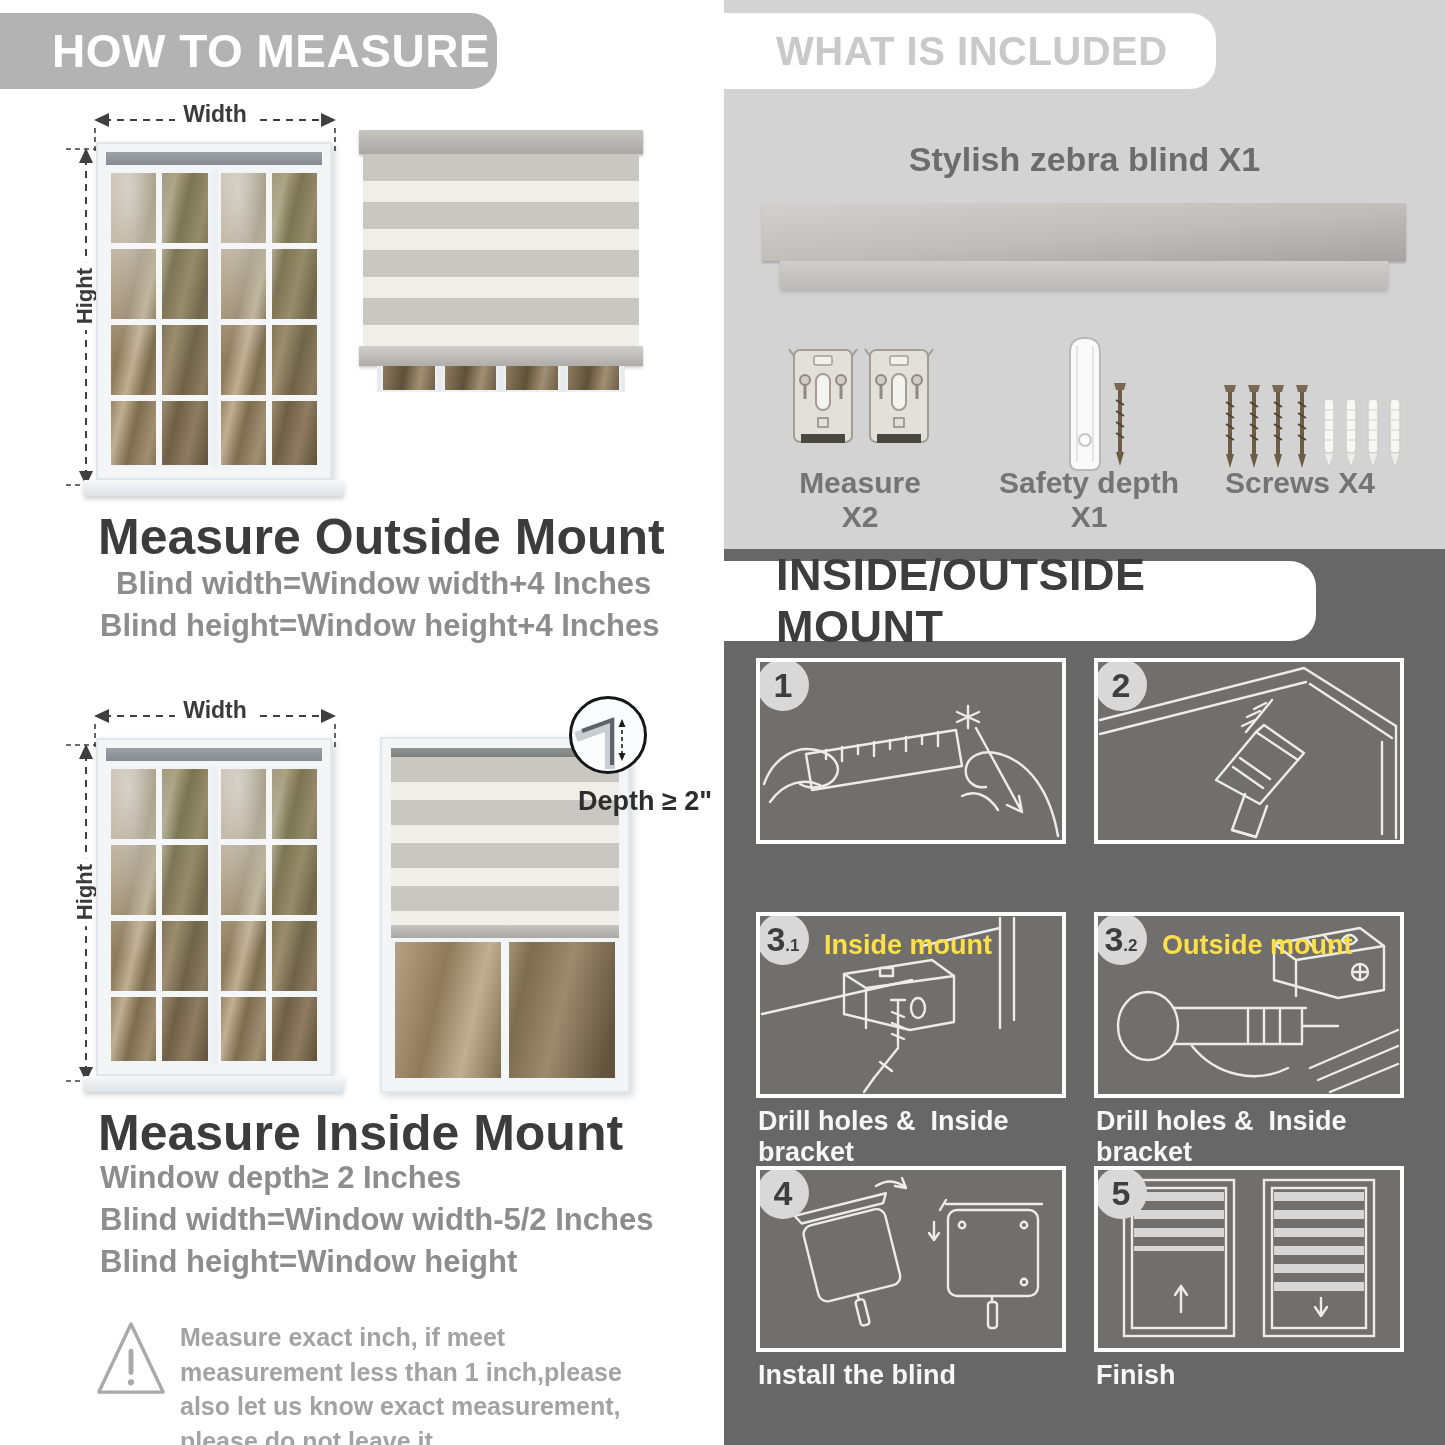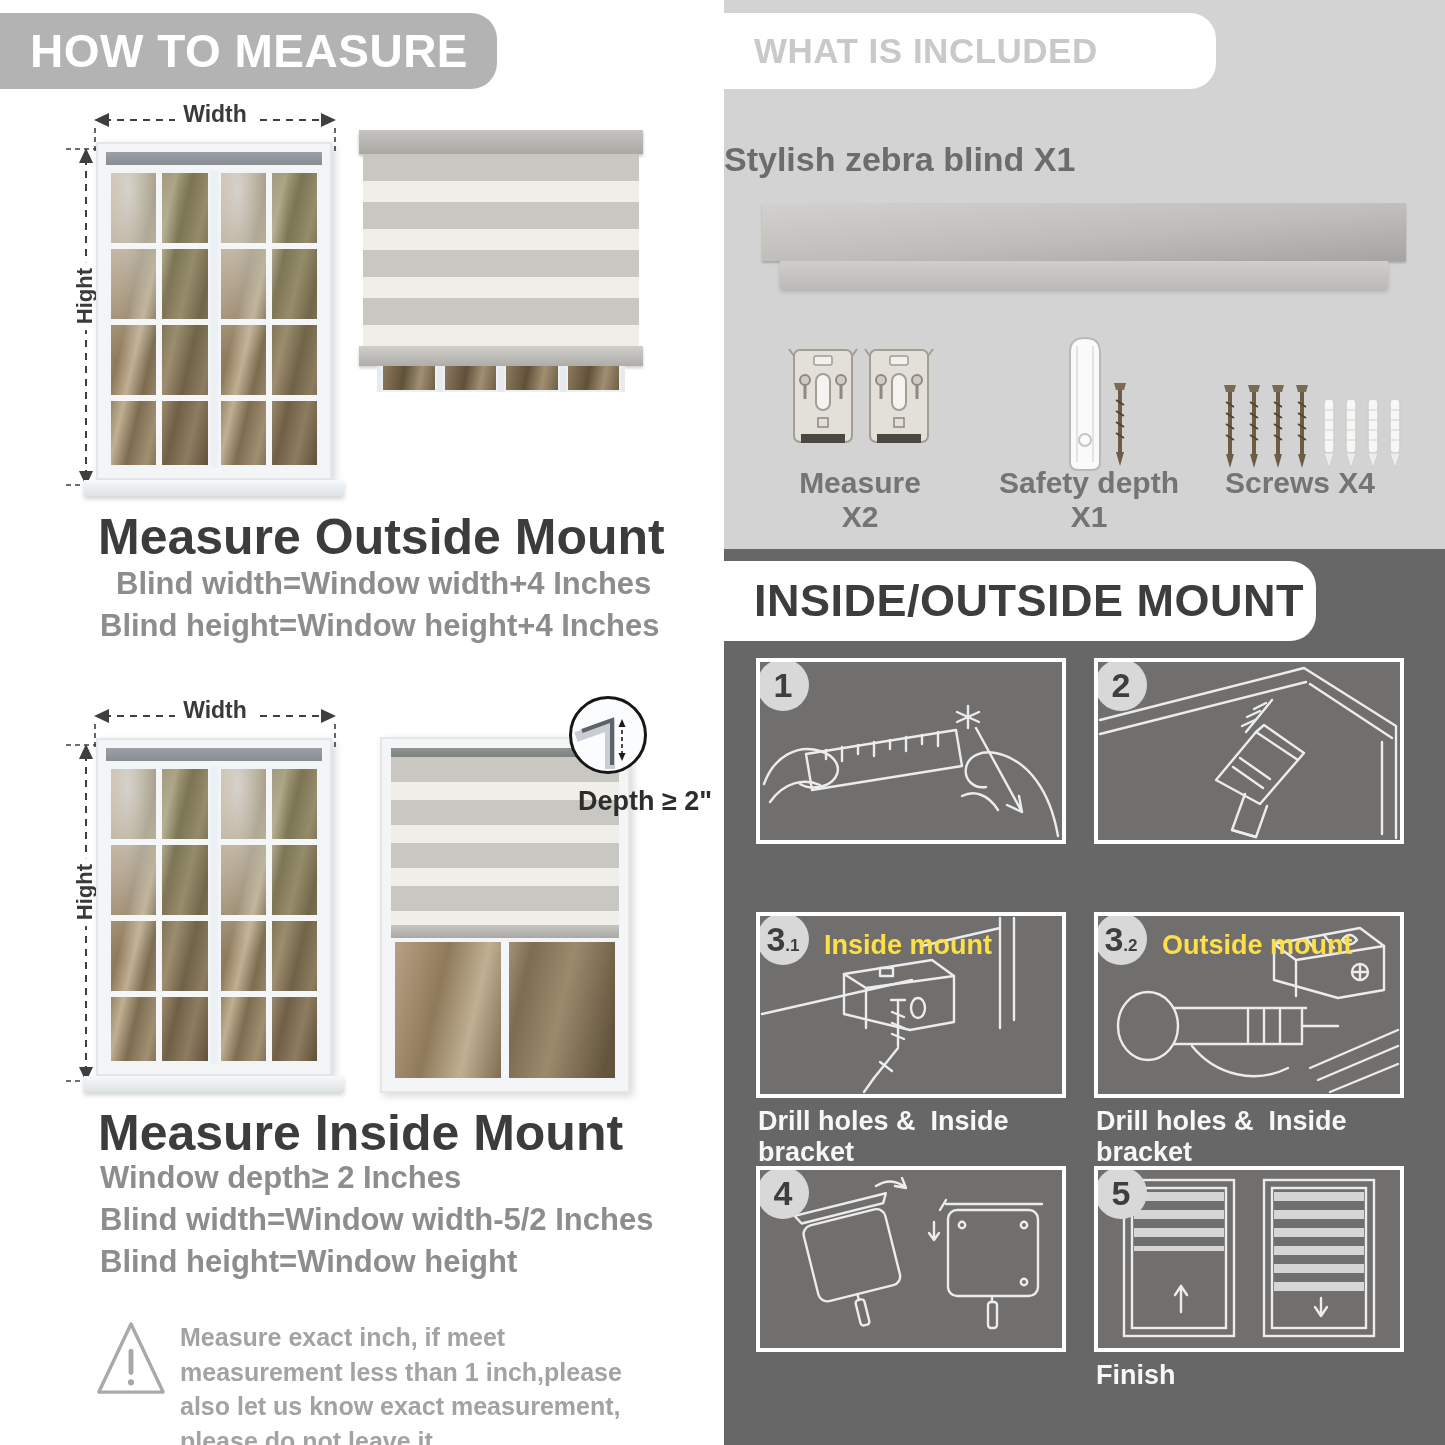--- a/index.html
+++ b/index.html
@@ -1,23 +1,23 @@
 <!DOCTYPE html>
 <html><head>
 <meta charset="utf-8">
 <style>
   html,body{margin:0;padding:0;background:#ffffff;}
   #page{position:relative;width:1445px;height:1445px;background:#ffffff;overflow:hidden;
         font-family:"Liberation Sans",sans-serif;}
 
   
   .pill{position:absolute;display:flex;align-items:center;box-sizing:border-box;
-        border-radius:0 26px 26px 0;padding-left:30px;font-weight:700;letter-spacing:.5px;}
+        border-radius:0 26px 26px 0;padding-left:52px;font-weight:700;letter-spacing:.5px;}
   .pill-left{left:0;top:13px;width:497px;height:76px;background:#b3b3b3;color:#ffffff;font-size:46px;}
-  .pill-included{left:724px;top:13px;width:492px;height:76px;background:#ffffff;color:#c9c9c9;font-size:35px;}
+  .pill-included{left:724px;top:13px;width:492px;height:76px;background:#ffffff;color:#c9c9c9;font-size:40px;}
   .pill-mount{left:724px;top:561px;width:592px;height:80px;background:#ffffff;color:#3d3d3d;font-size:45px;}
 
   
   .right-light{position:absolute;left:724px;top:0;width:721px;height:549px;background:#d3d3d3;}
   .right-dark{position:absolute;left:724px;top:549px;width:721px;height:896px;background:#676767;}
 
   
   .h-measure{position:absolute;font-size:50px;font-weight:700;color:#3c3c3c;}
   .p-measure{position:absolute;font-size:31px;font-weight:700;color:#8d8d8d;}
   .warn-text{position:absolute;left:180px;top:1320px;width:458px;font-size:25px;font-weight:600;
@@ -64,21 +64,21 @@
   .bw-bottom{height:13px;background:linear-gradient(#c6c5c1,#a9a8a4);}
   .bw-glass{flex:1;position:relative;border:4px solid #f2f5f7;box-sizing:border-box;
             background:linear-gradient(103deg,#b7a184 0%,#8e7a5b 22%,#c0af92 38%,#7c6c50 55%,#9c8a6d 72%,#63553d 95%);}
   .bw-glass .mv{width:8px;left:calc(50% - 4px);}
 
   
   .callout{position:absolute;left:569px;top:696px;width:78px;height:78px;border-radius:50%;
            background:#fbfcfd;border:3px solid #161616;box-sizing:border-box;overflow:hidden;}
 
   
-  .blind-title{position:absolute;left:724px;top:140px;width:721px;text-align:left;
+  .blind-title{position:absolute;left:724px;top:140px;width:721px;text-align:center;
                font-size:34px;font-weight:700;color:#6c6c6c;}
   .headrail-a{position:absolute;left:762px;top:203px;width:644px;height:58px;
               background:linear-gradient(175deg,#d2d1cf 0%,#bebdb9 55%,#a5a4a0 100%);
               box-shadow:0 2px 2px rgba(0,0,0,.2);}
   .headrail-b{position:absolute;left:780px;top:261px;width:608px;height:28px;
               background:linear-gradient(#cfcecb,#bcbbb7);box-shadow:0 3px 4px rgba(0,0,0,.15);}
   .part{position:absolute;}
   .part-label{position:absolute;top:466px;font-size:30px;font-weight:700;color:#747474;text-align:center;}
 
   
@@ -436,20 +436,21 @@
         <rect x="228" y="132" width="9" height="26" rx="3"></rect>
         <path d="M232 126 v6"></path>
         <path d="M174 52 v18 M174 70 l-5 -7 M174 70 l5 -7"></path>
       </g>
     </svg>
     <div class="badge">
       <span class="num">4</span>
         <span class="sub"></span>
     </div>
   </div>
+  <div class="caption" style="left:758px;top:1360px;">Install the blind</div>
 
   <div class="step-panel" style="left:1094px;top:1166px;">
     <svg class="art" width="302" height="178" viewBox="0 0 302 178">
       <g fill="none" stroke="#ececec" stroke-width="2.4">
         <rect x="26" y="10" width="110" height="156"></rect>
         <rect x="34" y="18" width="94" height="140"></rect>
         <g fill="#d6d6d6" stroke="none">
           <rect x="36" y="22" width="90" height="9"></rect>
             <rect x="36" y="40" width="90" height="9"></rect>
           <rect x="36" y="58" width="90" height="9"></rect>

